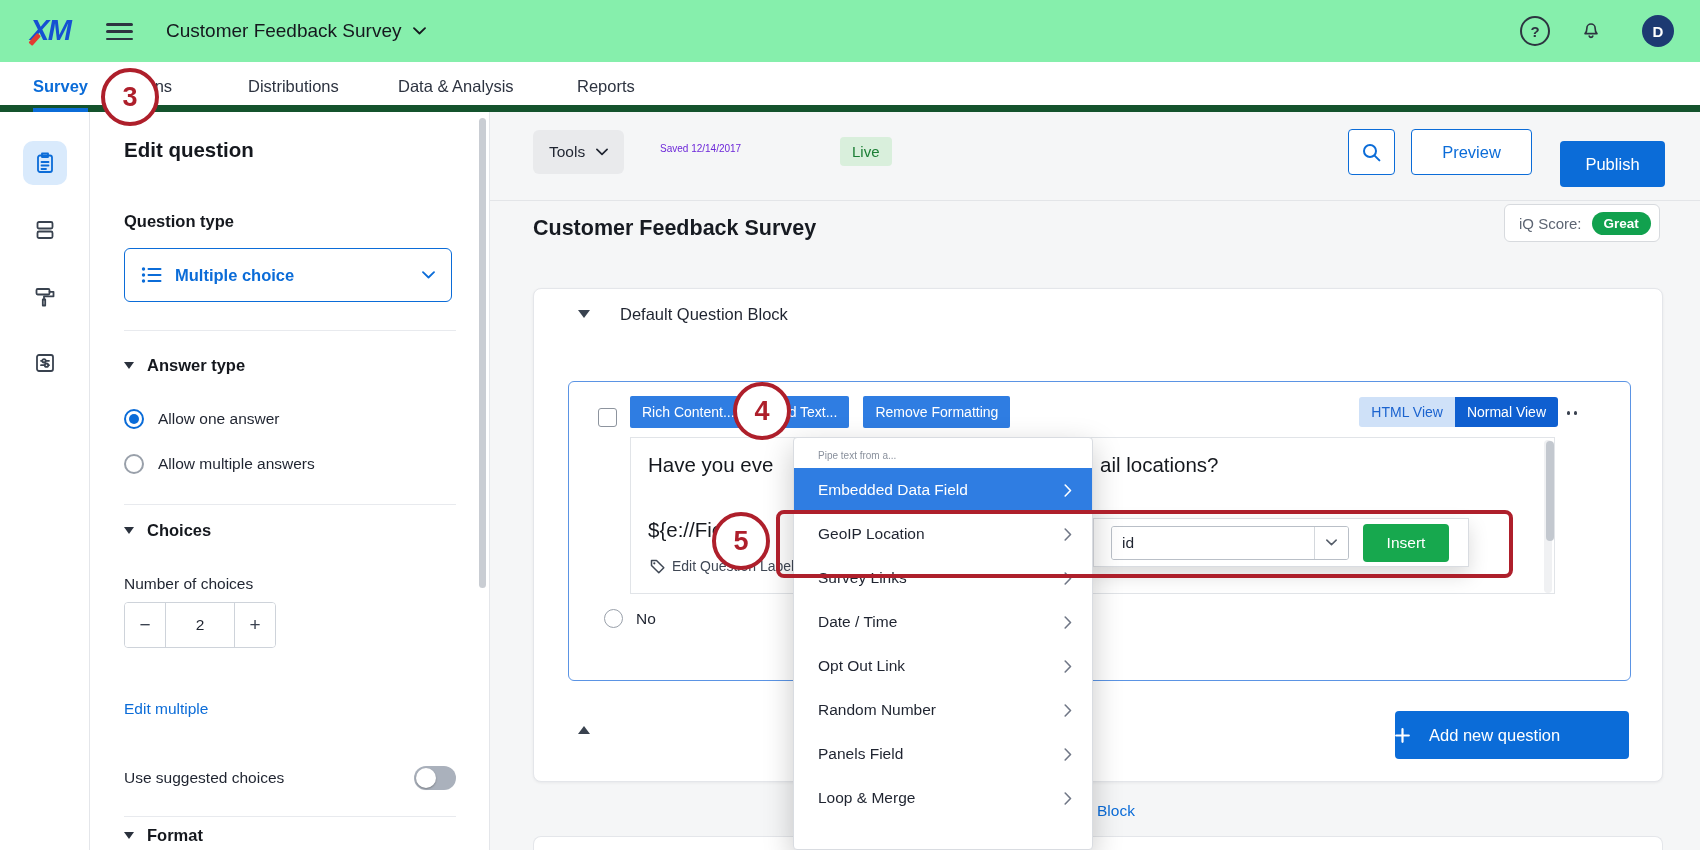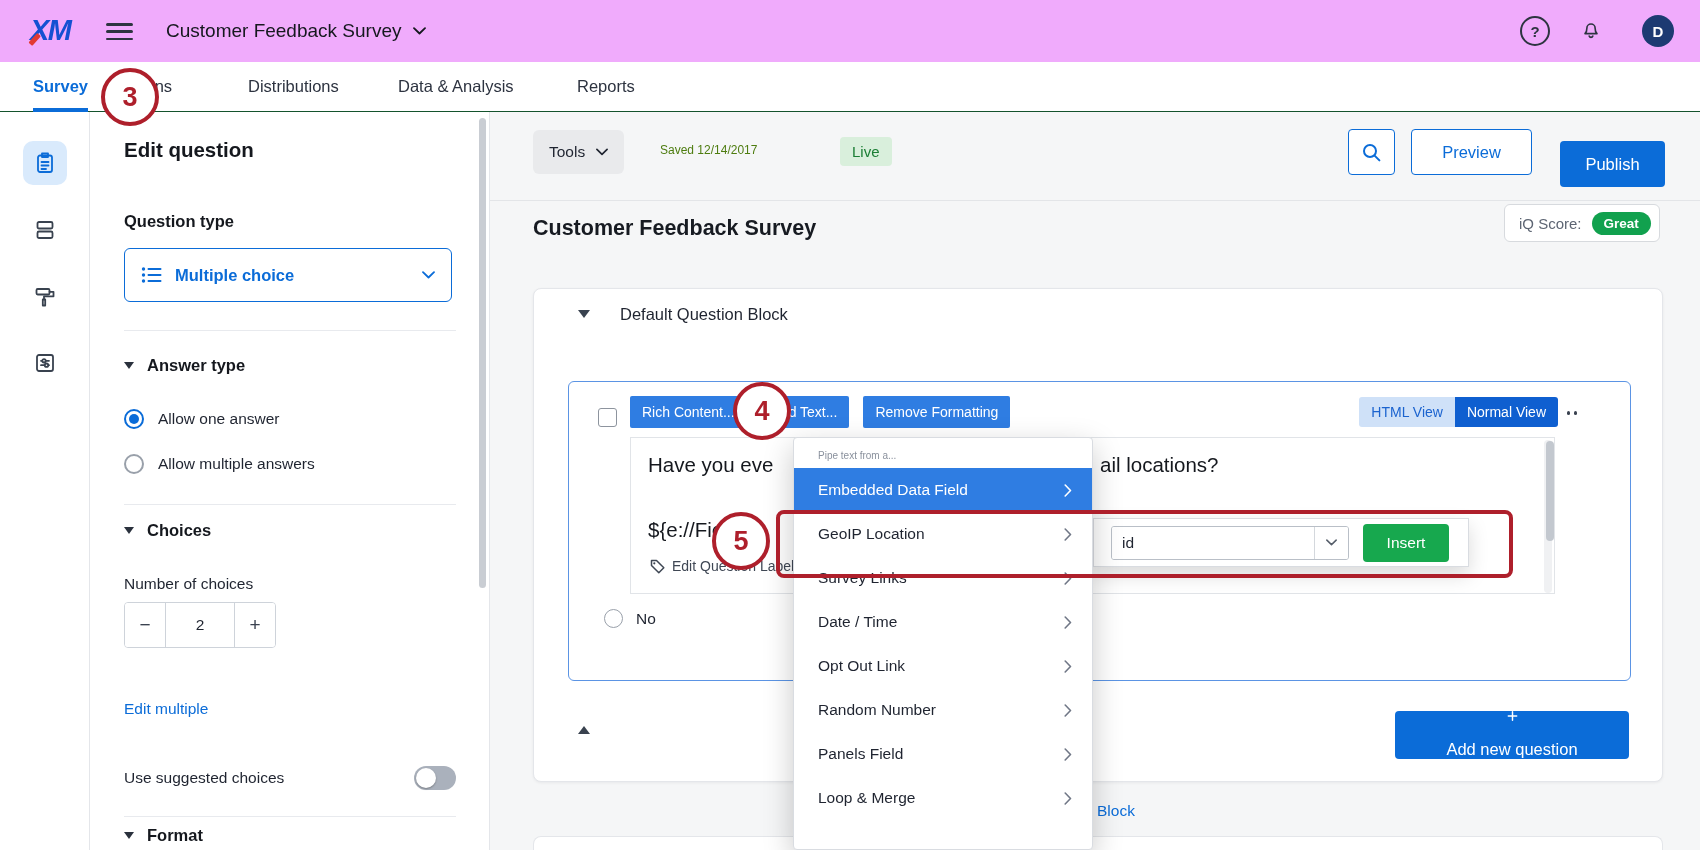--- a/index.html
+++ b/index.html
@@ -3,32 +3,32 @@
 <meta charset="utf-8">
 <style>
   * { margin:0; padding:0; box-sizing:border-box; font-family:"Liberation Sans","DejaVu Sans",sans-serif; }
   body { background:#e6e8eb; }
   svg { fill:none; stroke:currentColor; stroke-width:1.8; stroke-linecap:round; stroke-linejoin:round; display:block; }
   button { font-family:inherit; }
 
   #stage { position:relative; width:1700px; height:850px; background:#fff; overflow:hidden; color:#1f2430; }
 
   
-  .topbar { position:absolute; left:0; top:0; width:1700px; height:62px; background:#f0abfc; z-index:5; }
+  .topbar { position:absolute; left:0; top:0; width:1700px; height:62px; background:#86efac; z-index:5; }
   .logo { position:absolute; left:30px; top:14px; font-size:29px; font-weight:bold; font-style:italic; color:#1550d2; letter-spacing:-1.5px; }
   .logo-accent { position:absolute; left:-2px; bottom:6px; width:13px; height:4.5px; background:#e23a32; transform:rotate(-48deg); border-radius:1px; }
   .hamburger { position:absolute; left:106px; top:23px; width:27px; height:17px; background:none; border:none; cursor:pointer; display:flex; flex-direction:column; justify-content:space-between; }
   .hamburger i { display:block; height:2.5px; background:#2d3440; border-radius:2px; }
   .tb-title { position:absolute; left:166px; top:0; height:62px; display:flex; align-items:center; gap:11px; font-size:19px; font-weight:500; color:#15181e; cursor:pointer; background:none; border:none; }
   .help-btn { position:absolute; left:1520px; top:16px; width:30px; height:30px; border:2px solid #2d3440; border-radius:50%; background:none; font-size:15px; font-weight:bold; color:#2d3440; display:flex; align-items:center; justify-content:center; cursor:pointer; }
   .bell-btn { position:absolute; left:1580px; top:19px; background:none; border:none; color:#2d3440; cursor:pointer; }
   .avatar { position:absolute; left:1642px; top:15px; width:32px; height:32px; border-radius:50%; background:var(--avatar_bg,#1d3a72); color:#fff; font-size:15px; font-weight:bold; display:flex; align-items:center; justify-content:center; cursor:pointer; border:none; }
 
   
-  .tabbar { position:absolute; left:0; top:62px; width:1700px; height:50px; background:#fff; border-bottom:1px solid #14532d; z-index:4; }
+  .tabbar { position:absolute; left:0; top:62px; width:1700px; height:50px; background:#fff; border-bottom:7px solid #14532d; z-index:4; }
   .tab { position:absolute; top:0; height:49px; display:flex; align-items:center; font-size:16.5px; color:#2d3340; cursor:pointer; background:none; border:none; }
   .tab.active { color:var(--primary,#0b6cd8); font-weight:bold; }
   .tab-underline { position:absolute; left:33px; top:46px; width:55px; height:3.5px; background:var(--primary,#0b6cd8); }
   .tab1{left:33px} .tab2{left:118px} .tab3{left:248px} .tab4{left:398px} .tab5{left:577px}
 
   
   .rail { position:absolute; left:0; top:112px; width:90px; height:738px; background:#fff; border-right:1px solid #e4e6ea; }
   .rail-btn { position:absolute; left:23px; width:44px; height:44px; border:none; background:none; border-radius:10px; display:flex; align-items:center; justify-content:center; color:#39424f; cursor:pointer; }
   .rail-btn.active { background:#d9eafc; color:var(--primary,#0b6cd8); }
   .rb1{top:29px} .rb2{top:96px} .rb3{top:163px} .rb4{top:229px}
@@ -58,21 +58,21 @@
   .stepper .val { width:70px; display:flex; align-items:center; justify-content:center; font-size:15.5px; border-left:1px solid #ced3da; border-right:1px solid #ced3da; }
   .edit-multiple { position:absolute; left:34px; top:588px; font-size:15.5px; color:var(--primary,#0b6cd8); font-weight:500; background:none; border:none; cursor:pointer; }
   .suggested-row { position:absolute; left:34px; top:654px; width:332px; display:flex; align-items:center; justify-content:space-between; }
   .toggle { width:42px; height:24px; border-radius:12px; background:#aab1bc; position:relative; border:none; cursor:pointer; flex:0 0 auto; }
   .toggle::after { content:""; position:absolute; left:2px; top:2px; width:20px; height:20px; border-radius:50%; background:#fff; box-shadow:0 1px 2px rgba(0,0,0,.3); }
   .panel-scroll { position:absolute; left:389px; top:6px; width:7px; height:470px; border-radius:4px; background:#c9cdd3; cursor:grab; }
 
   
   .main { position:absolute; left:490px; top:112px; width:1210px; height:738px; background:#f5f6f7; }
   .tools-btn { position:absolute; left:43px; top:18px; height:44px; padding:0 16px; background:#e9eaec; border:none; border-radius:6px; display:flex; align-items:center; gap:11px; font-size:15.5px; color:#1f2430; cursor:pointer; }
-  .saved { position:absolute; left:170px; top:31px; font-size:12px; color:#4d7c0f; }
+  .saved { position:absolute; left:170px; top:31px; font-size:10px; color:#6d28d9; }
   .live { position:absolute; left:350px; top:25px; padding:6px 12px; background:var(--live_bg,#d9efdc); color:var(--live_text,#1b7e35); font-size:15px; border-radius:4px; }
   .search-btn { position:absolute; left:858px; top:17px; width:47px; height:46px; background:#fff; border:1.5px solid var(--primary,#0b6cd8); border-radius:4px; color:var(--primary,#0b6cd8); display:flex; align-items:center; justify-content:center; cursor:pointer; }
   .preview-btn { position:absolute; left:921px; top:17px; width:121px; height:46px; background:#fff; border:1.5px solid var(--primary,#0b6cd8); border-radius:4px; color:var(--primary,#0b6cd8); font-size:16.5px; font-weight:500; cursor:pointer; }
   .publish-btn { position:absolute; left:1070px; top:17px; width:105px; height:46px; background:var(--primary,#0b6cd8); border:none; border-radius:4px; color:#fff; font-size:16.5px; font-weight:500; cursor:pointer;margin-top:12px; }
   .main-divider { position:absolute; left:0; top:88px; width:1210px; height:1px; background:#e3e5e8; }
   .content-title { position:absolute; left:43px; top:104px; font-size:21.5px; font-weight:600; color:#171b22; }
   .iq-pill { position:absolute; left:1014px; top:92px; height:38px; padding:0 8px 0 14px; background:#fff; border:1px solid #d7dade; border-radius:6px; display:flex; align-items:center; gap:10px; }
   .iq-label { font-size:15px; color:#5d6573; }
   .iq-badge { background:var(--iq_green,#11a14e); color:#fff; font-size:13.5px; font-weight:bold; padding:4px 12px; border-radius:999px; }
 
@@ -99,21 +99,21 @@
   .qt-left { left:17px; }
   .qt-right { left:469px; }
   .qt-code { position:absolute; left:17px; top:80px; font-size:20.5px; color:#15181e; white-space:nowrap; }
   .qt-edit { position:absolute; left:19px; top:120px; display:flex; align-items:center; gap:7px; font-size:14px; color:#3f4754; cursor:pointer; background:none; border:none; white-space:nowrap; }
   .qt-scroll-track { position:absolute; right:2px; top:2px; width:8px; height:153px; background:#f0f1f3; border-radius:4px; }
   .qt-scroll-thumb { position:absolute; right:0; top:3px; width:8px; height:100px; background:#c3c8cf; border-radius:4px; cursor:grab; }
   .no-row { position:absolute; left:35px; top:227px; display:flex; align-items:center; gap:13px; cursor:pointer; }
   .no-row .radio { width:19px; height:19px; border-width:1.5px; }
   .card-collapse { position:absolute; left:44px; top:437px; }
   .import-btn { position:absolute; left:643px; top:422px; width:202px; height:48px; background:#fff; border:1.5px solid var(--primary,#0b6cd8); border-radius:4px; color:var(--primary,#0b6cd8); font-size:16.5px; font-weight:500; cursor:pointer; }
-  .addq-btn { position:absolute; left:861px; top:422px; width:234px; height:48px; background:var(--primary,#0b6cd8); color:#fff; border:none; border-radius:4px; font-size:16.5px; font-weight:500; display:flex; align-items:center; justify-content:flex-start; gap:19px; cursor:pointer;flex-direction:column; }
+  .addq-btn { position:absolute; left:861px; top:422px; width:234px; height:48px; background:var(--primary,#0b6cd8); color:#fff; border:none; border-radius:4px; font-size:16.5px; font-weight:500; display:flex; align-items:center; justify-content:flex-start; gap:19px; cursor:pointer; }
   .add-block { position:absolute; left:607px; top:690px; font-size:15.5px; color:var(--primary,#0b6cd8); font-weight:500; background:none; border:none; cursor:pointer; }
   .next-card { position:absolute; left:43px; top:724px; width:1130px; height:14px; background:#fff; border:1px solid #e4e6ea; border-bottom:none; border-radius:8px 8px 0 0; }
 
   
   .menu { position:absolute; left:793px; top:437px; width:300px; height:413px; background:#fff; border:1px solid #d9dce1; border-radius:4px; box-shadow:0 10px 30px rgba(0,0,0,.22); z-index:40; overflow:hidden; }
   .menu-header { padding:12px 24px 7px; font-size:10px; color:#8a919d; }
   .menu-item { height:44px; display:flex; align-items:center; padding:0 20px 0 24px; font-size:15.5px; color:#1f2430; cursor:pointer; }
   .menu-item .chev-r { margin-left:auto; color:#707786; }
   .menu-item.active { background:var(--menu_highlight,#2f7de2); color:#fff; }
   .menu-item.active .chev-r { color:#fff; }

